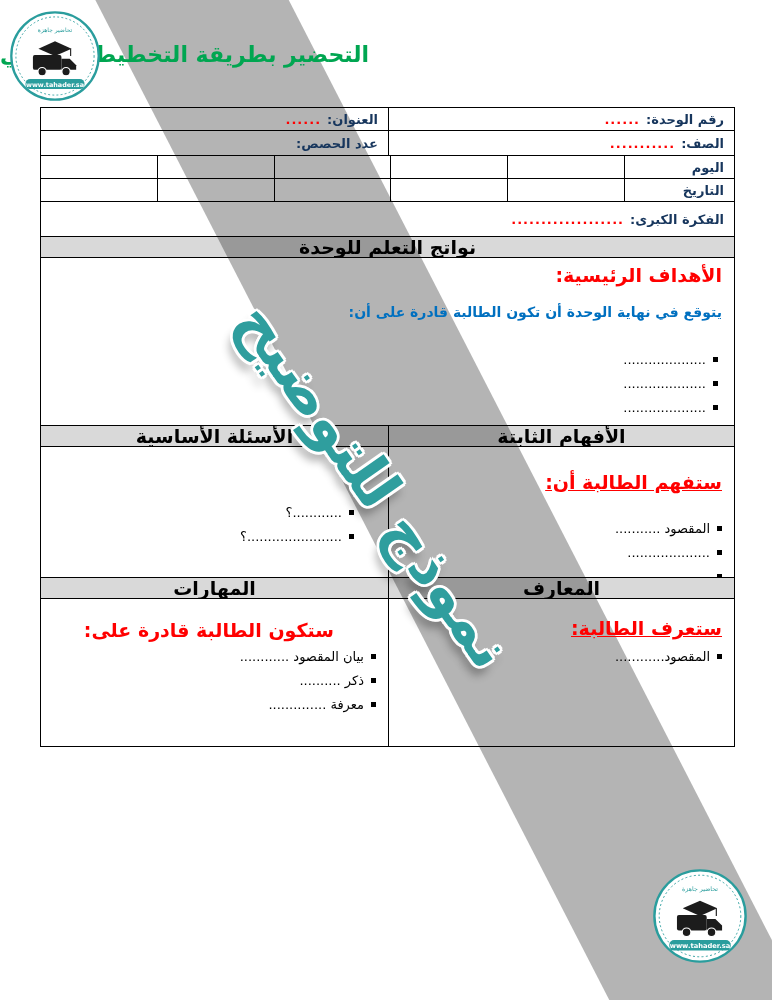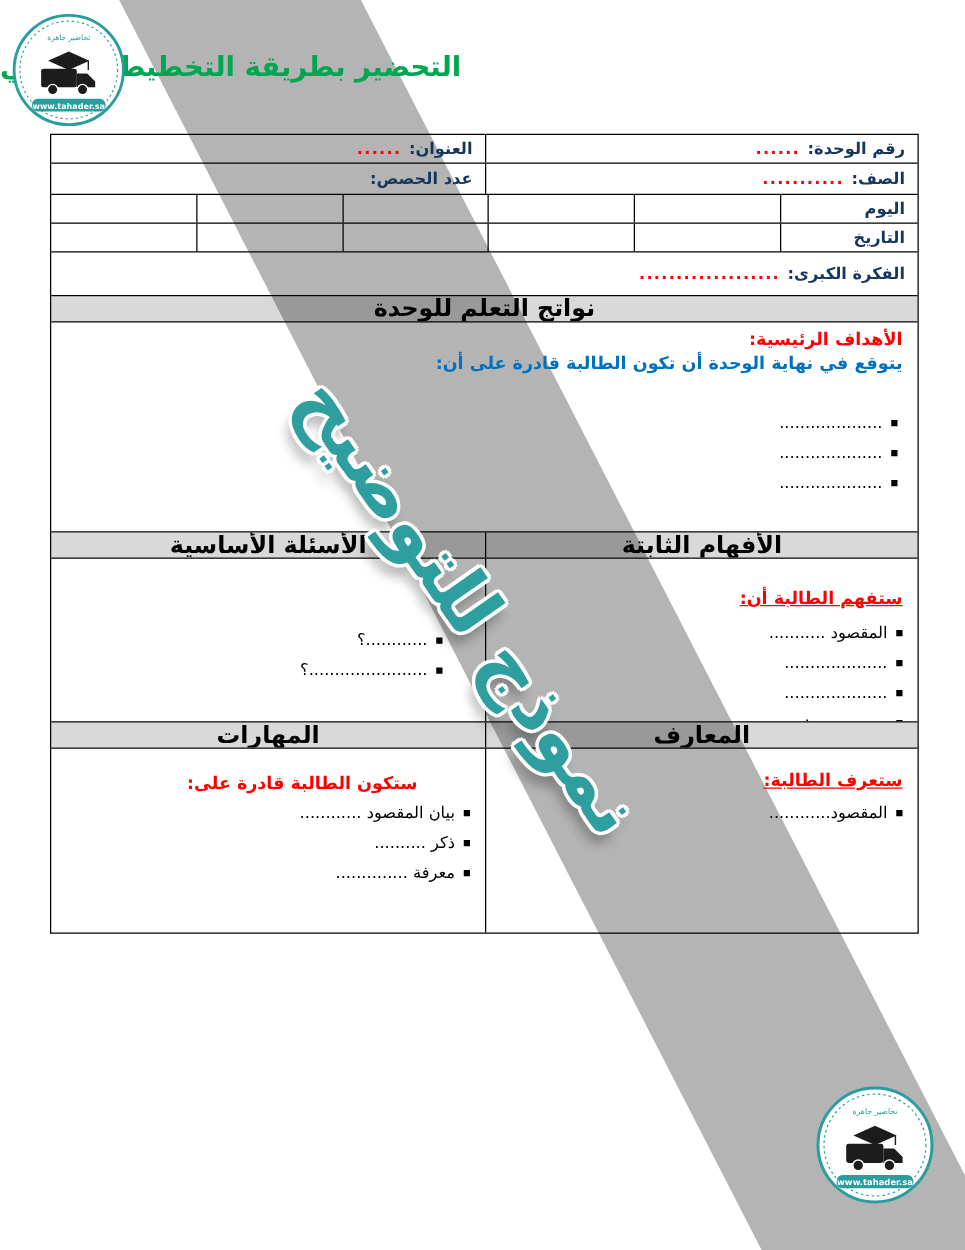--- a/index.html
+++ b/index.html
@@ -30,31 +30,31 @@
   .w346 { width:346px; flex:0 0 346px; }
   .grow { flex:1; }
   .day-lbl { width:110px; flex:0 0 110px;align-items:center; }
   .cell-empty { flex:1; padding:0; }
   .header-cell { background:rgba(0,0,0,0.15); justify-content:center;
                  font-weight:bold; font-size:19px; }
   .block-cell { display:block; padding:6px 12px; }
 
   .lbl  { color:#17365d; font-weight:bold; white-space:nowrap; }
   .dots { color:#ff0000; font-weight:bold; letter-spacing:1px; }
-  .rh   { color:#ff0000; font-weight:bold; font-size:14px; }
+  .rh   { color:#ff0000; font-weight:bold; font-size:19px; }
   .under{ text-decoration:underline; }
-  .bh   { color:#0070c0; font-weight:bold; font-size:14px; margin-top:3px; }
+  .bh   { color:#0070c0; font-weight:bold; font-size:14px; margin-top:18px; }
 
   ul.blist { list-style:none; }
   .blist li { display:flex; align-items:center; gap:7px; margin-bottom:9px; }
   .sq { width:5px; height:5px; background:#000; flex:0 0 auto; }
 
   .goals-list { margin-top:32px; padding-right:4px; }
   .u-heading  { margin-top:18px; }
-  .u-list     { margin-top:12px; }
+  .u-list     { margin-top:28px; }
   .q-list     { margin-top:52px; padding-right:22px; }
   .k-heading  { margin-top:12px; }
   .k-list     { margin-top:10px; }
   .s-heading  { margin-top:14px; padding-right:42px; }
   .s-list     { margin-top:8px; }
 
   
   .wm { position:absolute; left:135px; top:450px; width:480px; z-index:4;
         text-align:center; transform:rotate(55deg); font-size:60px;
         font-weight:bold; color:#2f9e9e; letter-spacing:1px; white-space:nowrap;

